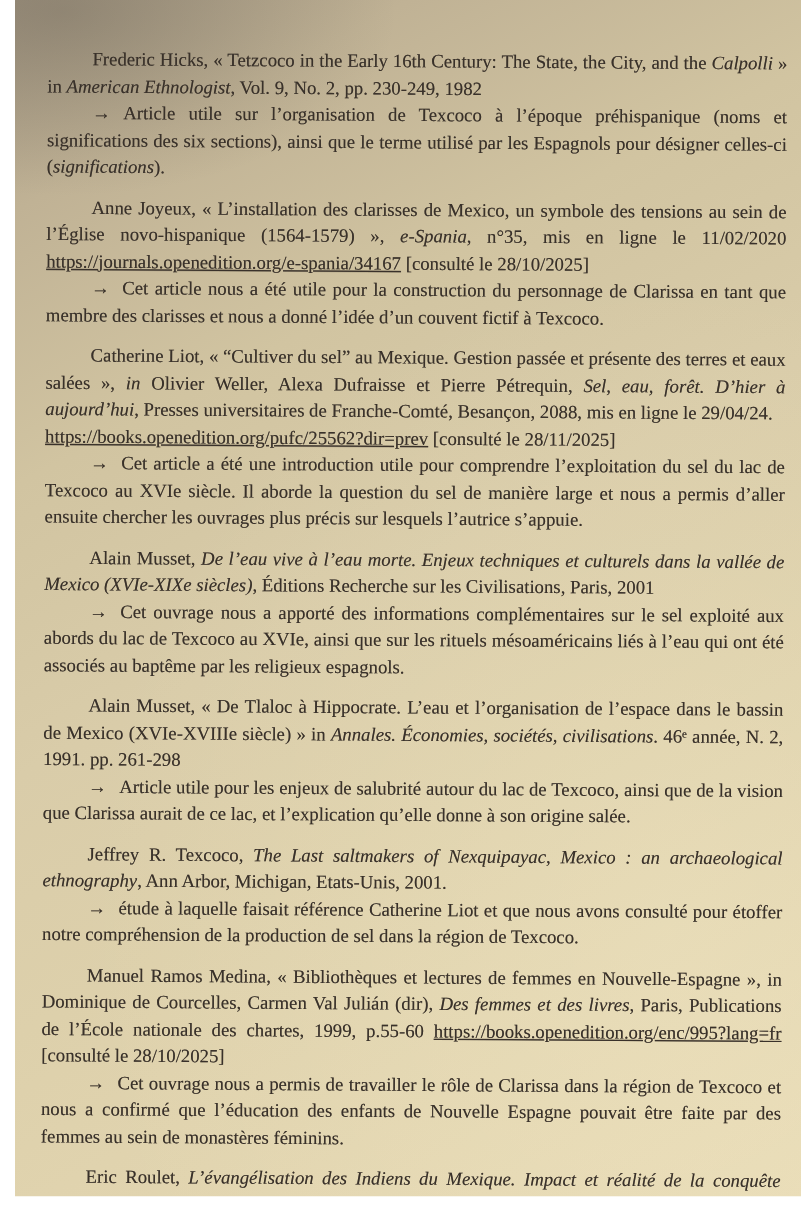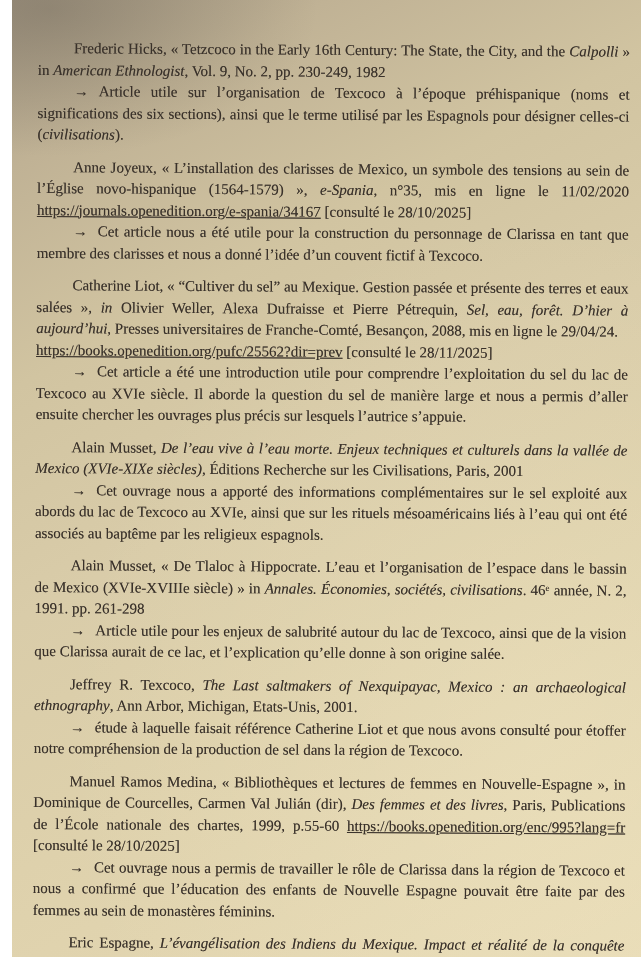--- a/index.html
+++ b/index.html
@@ -49,21 +49,21 @@
     letter-spacing:0;
   }
 </style>
 </head>
 <body>
 
 <div class="photo">
   <div class="doc">
       <div class="entry">
         <p class="citation"><span class="seg-n">Frederic Hicks, « Tetzcoco in the Early 16th Century: The State, the City, and the </span><span class="seg-i">Calpolli</span><span class="seg-n"> » in </span><span class="seg-i">American Ethnologist</span><span class="seg-n">, Vol. 9, No. 2, pp. 230-249, 1982</span></p>
-        <p class="note"><span class="seg-arrow">→</span><span class="seg-n">Article utile sur l’organisation de Texcoco à l’époque préhispanique (noms et significations des six sections), ainsi que le terme utilisé par les Espagnols pour désigner celles-ci (</span><span class="seg-i">civilisations</span><span class="seg-n">).</span></p>
+        <p class="note"><span class="seg-arrow">→</span><span class="seg-n">Article utile sur l’organisation de Texcoco à l’époque préhispanique (noms et significations des six sections), ainsi que le terme utilisé par les Espagnols pour désigner celles-ci (</span><span class="seg-i">significations</span><span class="seg-n">).</span></p>
       </div>
       <div class="entry">
         <p class="citation"><span class="seg-n">Anne Joyeux, « L’installation des clarisses de Mexico, un symbole des tensions au sein de l’Église novo-hispanique (1564-1579) », </span><span class="seg-i">e-Spania</span><span class="seg-n">, n°35, mis en ligne le 11/02/2020 </span><span class="seg-u">https://journals.openedition.org/e-spania/34167</span><span class="seg-n"> [consulté le 28/10/2025]</span></p>
         <p class="note"><span class="seg-arrow">→</span><span class="seg-n">Cet article nous a été utile pour la construction du personnage de Clarissa en tant que membre des clarisses et nous a donné l’idée d’un couvent fictif à Texcoco.</span></p>
       </div>
       <div class="entry">
         <p class="citation"><span class="seg-n">Catherine Liot, « “Cultiver du sel” au Mexique. Gestion passée et présente des terres et eaux salées », </span><span class="seg-i">in</span><span class="seg-n">  Olivier Weller, Alexa Dufraisse et Pierre Pétrequin, </span><span class="seg-i">Sel, eau, forêt. D’hier à aujourd’hui</span><span class="seg-n">, Presses universitaires de Franche-Comté, Besançon, 2088, mis en ligne le 29/04/24.</span><br><span class="seg-u">https://books.openedition.org/pufc/25562?dir=prev</span><span class="seg-n"> [consulté le 28/11/2025]</span></p>
         <p class="note"><span class="seg-arrow">→</span><span class="seg-n">Cet article a été une introduction utile pour comprendre l’exploitation du sel du lac de Texcoco au XVIe siècle. Il aborde la question du sel de manière large et nous a permis d’aller ensuite chercher les ouvrages plus précis sur lesquels l’autrice s’appuie.</span></p>
       </div>
       <div class="entry">
@@ -76,16 +76,16 @@
       </div>
       <div class="entry">
         <p class="citation"><span class="seg-n">Jeffrey R. Texcoco, </span><span class="seg-i">The Last saltmakers of Nexquipayac, Mexico : an archaeological ethnography</span><span class="seg-n">, Ann Arbor, Michigan, Etats-Unis, 2001.</span></p>
         <p class="note"><span class="seg-arrow">→</span><span class="seg-n">étude à laquelle faisait référence Catherine Liot et que nous avons consulté pour étoffer notre compréhension de la production de sel dans la région de Texcoco.</span></p>
       </div>
       <div class="entry">
         <p class="citation"><span class="seg-n">Manuel Ramos Medina, « Bibliothèques et lectures de femmes en Nouvelle-Espagne », in Dominique de Courcelles, Carmen Val Julián (dir), </span><span class="seg-i">Des femmes et des livres</span><span class="seg-n">, Paris, Publications de l’École nationale des chartes, 1999, p.55-60 </span><span class="seg-u">https://books.openedition.org/enc/995?lang=fr</span><span class="seg-n"> [consulté le 28/10/2025]</span></p>
         <p class="note"><span class="seg-arrow">→</span><span class="seg-n">Cet ouvrage nous a permis de travailler le rôle de Clarissa dans la région de Texcoco et nous a confirmé que l’éducation des enfants de Nouvelle Espagne pouvait être faite par des femmes au sein de monastères féminins.</span></p>
       </div>
       <div class="entry">
-        <p class="citation"><span class="seg-n">Eric Espagne, </span><span class="seg-i">L’évangélisation des Indiens du Mexique. Impact et réalité de la conquête spirituelle (XVIe siècle)</span><span class="seg-n">, Presses Universitaires de Rennes, France, 2008</span></p>
+        <p class="citation"><span class="seg-n">Eric Roulet, </span><span class="seg-i">L’évangélisation des Indiens du Mexique. Impact et réalité de la conquête spirituelle (XVIe siècle)</span><span class="seg-n">, Presses Universitaires de Rennes, France, 2008</span></p>
       </div>
     </div>
 </div>
 
 </body></html>

